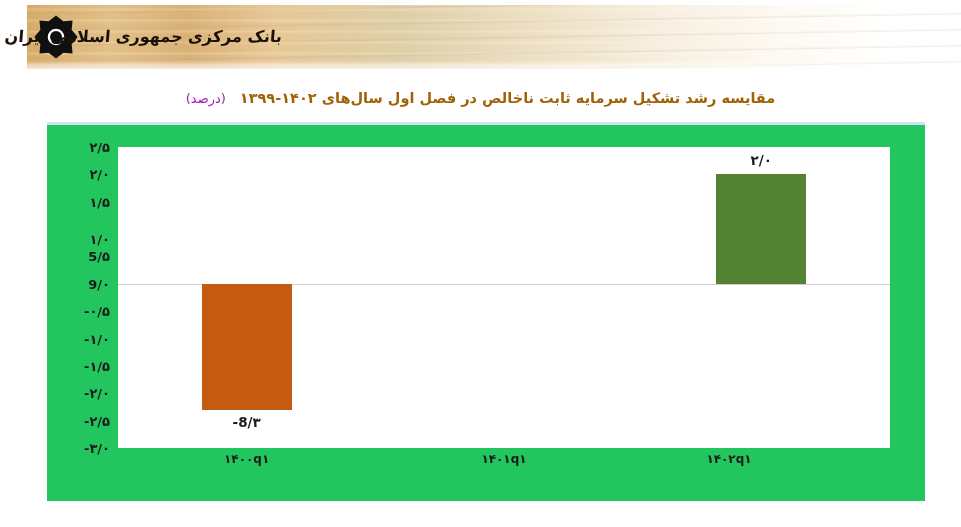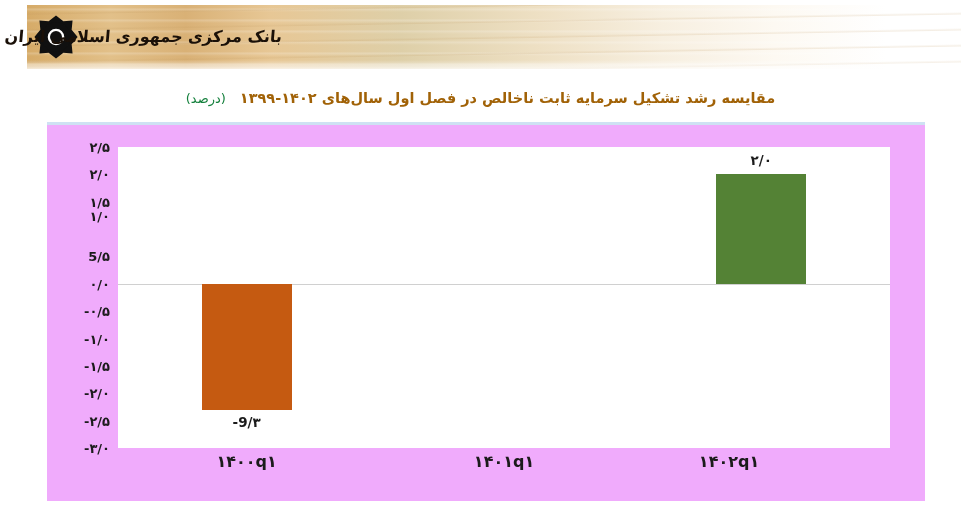--- a/index.html
+++ b/index.html
@@ -108,31 +108,31 @@
   }
   #chart-title {
     font-size: 14.5px;
     font-weight: bold;
     color: #a16207;
     letter-spacing: 0px;
   }
   #chart-title-unit {
     font-size: 13px;
     font-weight: normal;
-    color: #15803d;
+    color: #a21caf;
     margin-right: 14px;
   }
 
   
   #chart-panel {
     position: absolute;
     left: 47px; top: 122px;
     width: 878px;
     height: 379px;
-    background: #f0abfc;
+    background: #22c55e;
     box-sizing: border-box;
   }
   #chart-panel-topstrip {
     position: absolute;
     left: 0; top: 0;
     width: 878px; height: 3px;
     background: #cfe1f3;
   }
 
   
@@ -210,21 +210,21 @@
     left: 71px;
     top: 330px;       
     width: 772px;
     height: 30px;
     direction: ltr;
   }
   .x-tick {
     position: absolute;
     top: 0;
     transform: translateX(-50%);
-    font-size: 16px;
+    font-size: 12px;
     font-weight: bold;
     color: #1b1b1b;
     white-space: nowrap;
     font-family: "DejaVu Sans", sans-serif;
   }
 </style>
 </head>
 <body>
 
 <div id="header-banner">
@@ -256,37 +256,37 @@
   <span id="chart-title">مقایسه رشد تشکیل سرمایه ثابت ناخالص در فصل اول سال‌های ۱۴۰۲-۱۳۹۹</span><span id="chart-title-unit">(درصد)</span>
 </div>
 
 <div id="chart-panel">
   <div id="chart-panel-topstrip"></div>
 
   <div id="y-axis">
       <div class="y-tick" style="top: 0px;">۲/۵</div>
       <div class="y-tick" style="top: 27.3636px;">۲/۰</div>
       <div class="y-tick" style="top: 54.7273px;">۱/۵</div>
-      <div class="y-tick" style="top: 69px;">۱/۰</div>
+      <div class="y-tick" style="top: 92px;">۱/۰</div>
       <div class="y-tick" style="top: 109.455px;">5/۵</div>
-      <div class="y-tick" style="top: 136.818px;">۰/۰</div>
+      <div class="y-tick" style="top: 136.818px;">9/۰</div>
       <div class="y-tick" style="top: 164.182px;">-۰/۵</div>
       <div class="y-tick" style="top: 191.545px;">-۱/۰</div>
       <div class="y-tick" style="top: 218.909px;">-۱/۵</div>
       <div class="y-tick" style="top: 246.273px;">-۲/۰</div>
       <div class="y-tick" style="top: 273.636px;">-۲/۵</div>
       <div class="y-tick" style="top: 301px;">-۳/۰</div>
     </div>
 
   <div id="plot-area">
     <div id="zero-line" style="top: 136.818px;"></div>
     <div id="bars-layer">
         <div class="bar-slot" style="left: 0px; width: 257.333px;">
           <div class="bar-rect" style="background: rgb(197, 90, 17); top: 136.818px; height: 125.873px;"></div>
-          <div class="bar-value" style="top: 266.691px;">-9/۳</div>
+          <div class="bar-value" style="top: 266.691px;">-8/۳</div>
         </div>
         <div class="bar-slot" style="left: 514.667px; width: 257.333px;">
           <div class="bar-rect" style="background: rgb(84, 130, 53); top: 27.3636px; height: 109.455px;"></div>
           <div class="bar-value" style="top: 5.36364px;">۲/۰</div>
         </div>
       </div>
   </div>
 
   <div id="x-axis">
       <div class="x-tick" style="left: 128.667px;">۱۴۰۰q۱</div>

